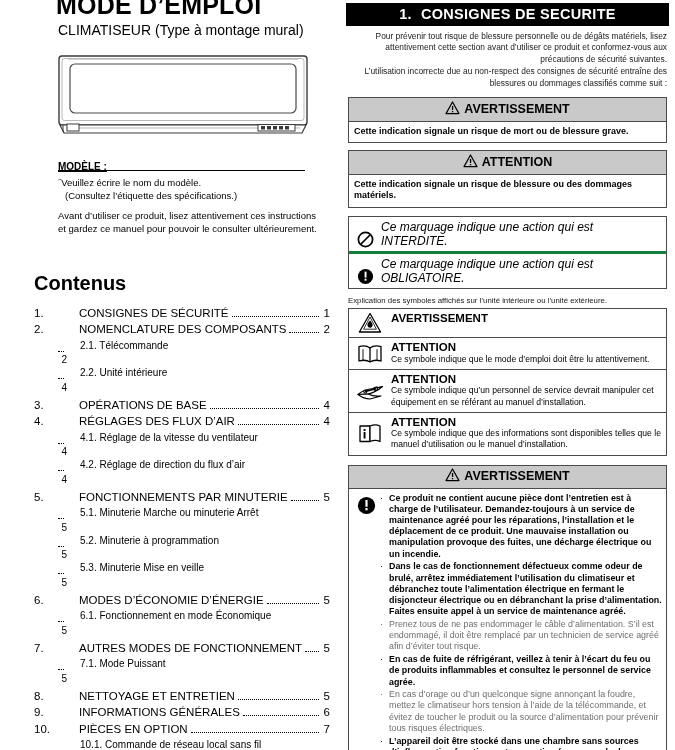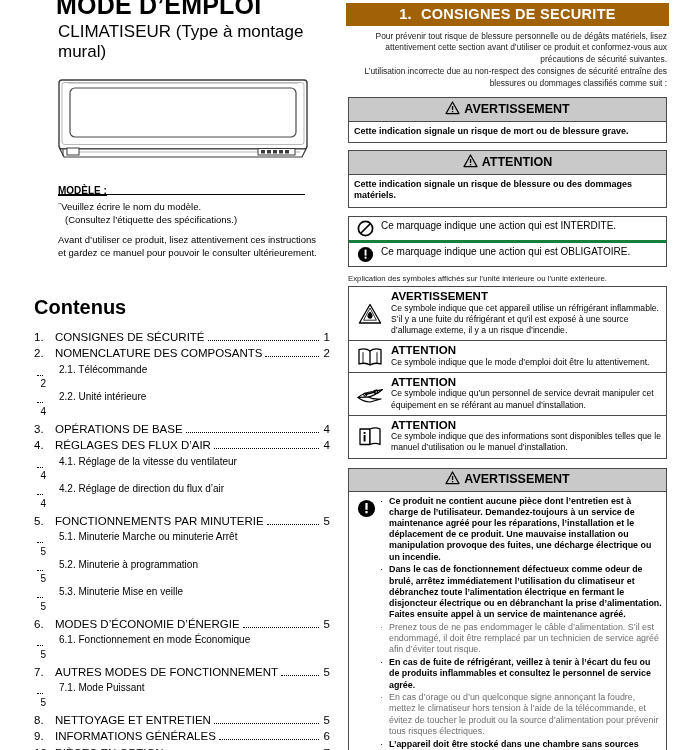--- a/index.html
+++ b/index.html
@@ -24,21 +24,21 @@
   }
   .doc-title {
     font-size: 25px; font-weight: bold;
     letter-spacing: 0.2px;
     margin: 0 0 0 44px;
     line-height: 1;
     position: relative; top: -7px;
     white-space: nowrap;
   }
   .doc-subtitle {
-    font-size: 17px;
+    font-size: 14px;
     margin: 0 0 2px 46px;
     position: relative; top: -3px;
   }
 
   
   .ac-wrap { margin: 14px 0 0 46px; }
 
   
   .model-block { margin: 17px 0 0 46px; width: 247px; }
   .model-label {
@@ -69,40 +69,40 @@
     display: flex; align-items: baseline;
     font-size: 11.5px;
     line-height: 1.1;
     margin-bottom: 3.5px;
   }
   .toc-row.sub { font-size: 10px; margin-bottom: 2px; flex-direction: column; }
   .toc-num {
     flex: 0 0 auto; width: 21px;
   }
   .toc-row.sub .toc-num { width: 0; }
-  .toc-label { flex: 0 0 auto; white-space: nowrap; }
+  .toc-label { flex: 0 0 auto; white-space: nowrap; margin-left: 24px; }
   .toc-row.sub .toc-label { padding-left: 22px; }
   .toc-dots {
     flex: 1 1 auto;
     border-bottom: 1.2px dotted #000;
     margin: 0 2px 3px 3px;
     min-width: 6px;
   }
   .toc-row.sub .toc-dots { border-bottom-width: 1px; margin-bottom: 2.5px; }
   .toc-page { flex: 0 0 auto; width: 9px; text-align: right; }
   .toc-gap { height: 4px; }
 
   
   .col-right {
     position: absolute; left: 344px; top: 0;
     width: 331px; height: 750px;
     padding: 3px 6px 0 2px;
   }
   .sec-header {
-    background: #a16207; color: #fff;
+    background: #000000; color: #fff;
     font-size: 14.5px; font-weight: bold;
     padding: 3px 0 3.5px 0;
     text-align: center;
     letter-spacing: 0.3px;
   }
   .sec-header .n { margin-right: 9px; }
   .intro {
     font-size: 8.4px; line-height: 1.42;
     margin: 5px 2px 0 2px;
     color: #1a1a1a;
@@ -123,23 +123,24 @@
   .wbox-body {
     font-size: 9px; font-weight: bold;
     padding: 4px 5px 5px 5px;
     line-height: 1.3;
   }
   .tri-icon { display: inline-block; vertical-align: middle; }
 
   
   .markbox { margin: 8px 2px 0 2px; border: 1px solid #4a4a4a; }
   .mark-row {
-    display: flex; align-items: flex-start;
+    display: flex; align-items: flex-end;
     padding: 3px 4px;
-    font-size: 10px;
+    font-size: 12px;
+    font-style: italic;
   }
   .mark-row + .mark-row { border-top: 3px solid #15803d; }
   .mark-icon { flex: 0 0 24px; display: flex; justify-content: center; align-items: center; }
   .mark-text { padding-left: 4px; }
 
   .expl {
     font-size: 7.8px;
     margin: 7px 2px 3px 2px;
     color: #1a1a1a;
   }
@@ -431,21 +432,20 @@
       <div class="sym-row">
         <div class="sym-icon">
           <svg width="24" height="22" viewBox="0 0 24 22">
             <path d="M12 1.5 L22.6 20 L1.4 20 Z" fill="none" stroke="#000" stroke-width="1.3" stroke-linejoin="round"></path>
             <path d="M12 5 L18.4 17.2 L5.6 17.2 Z" fill="none" stroke="#000" stroke-width="0.8" stroke-linejoin="round"></path>
             <path d="M12 8.5 c1.9 1.9 2.6 3.2 2.6 4.6 c0 1.6 -1.2 2.7 -2.6 2.7 c-1.4 0 -2.6 -1.1 -2.6 -2.7 c0 -1.4 0.8 -2.7 2.6 -4.6 z" fill="#000"></path>
           </svg>
         </div>
         <div class="sym-body">
           <div class="sym-head">AVERTISSEMENT</div>
-          <div class="sym-text">Ce symbole indique que cet appareil utilise un réfrigérant inflammable. S’il y a une fuite du réfrigérant et qu’il est exposé à une source d’allumage externe, il y a un risque d’incendie.</div>
         </div>
       </div>
 
       <div class="sym-row">
         <div class="sym-icon">
           <svg width="26" height="20" viewBox="0 0 26 20">
             <path d="M13 4 C10 1.6 5.5 1.6 2 2.6 L2 17 C5.5 16 10 16 13 18 C16 16 20.5 16 24 17 L24 2.6 C20.5 1.6 16 1.6 13 4 Z" fill="#fff" stroke="#000" stroke-width="1.3" stroke-linejoin="round"></path>
             <line x1="13" y1="4" x2="13" y2="18" stroke="#000" stroke-width="1.3"></line>
             <line x1="6" y1="5.2" x2="6" y2="16.4" stroke="#000" stroke-width="0.9"></line>
             <line x1="20" y1="5.2" x2="20" y2="16.4" stroke="#000" stroke-width="0.9"></line>

